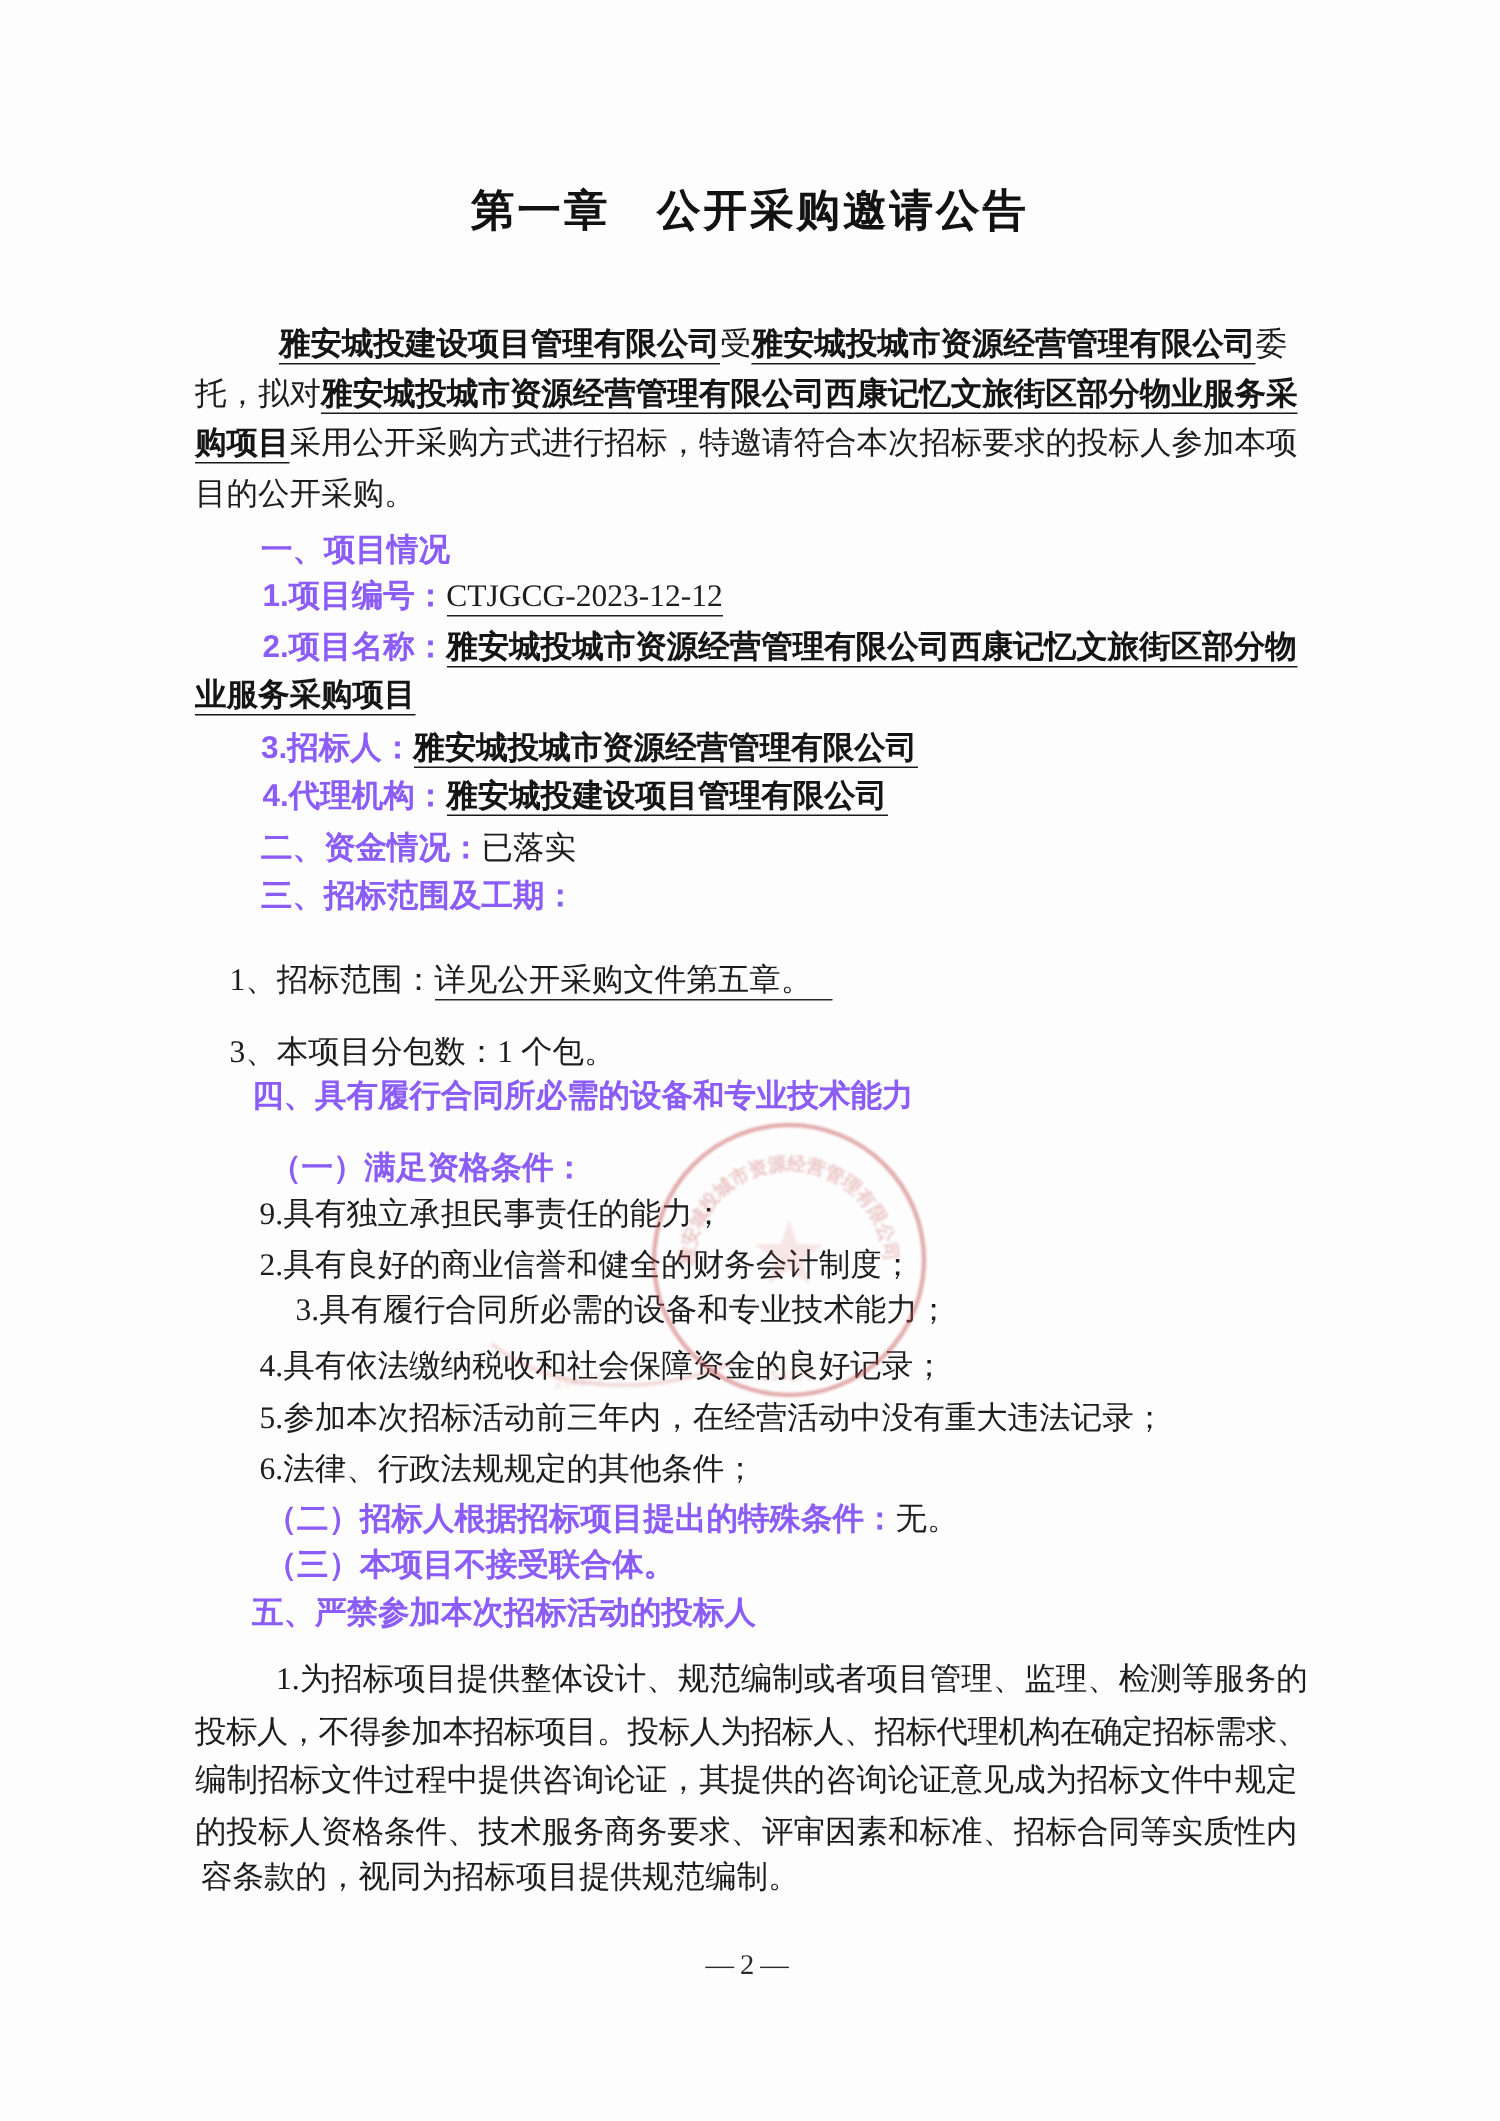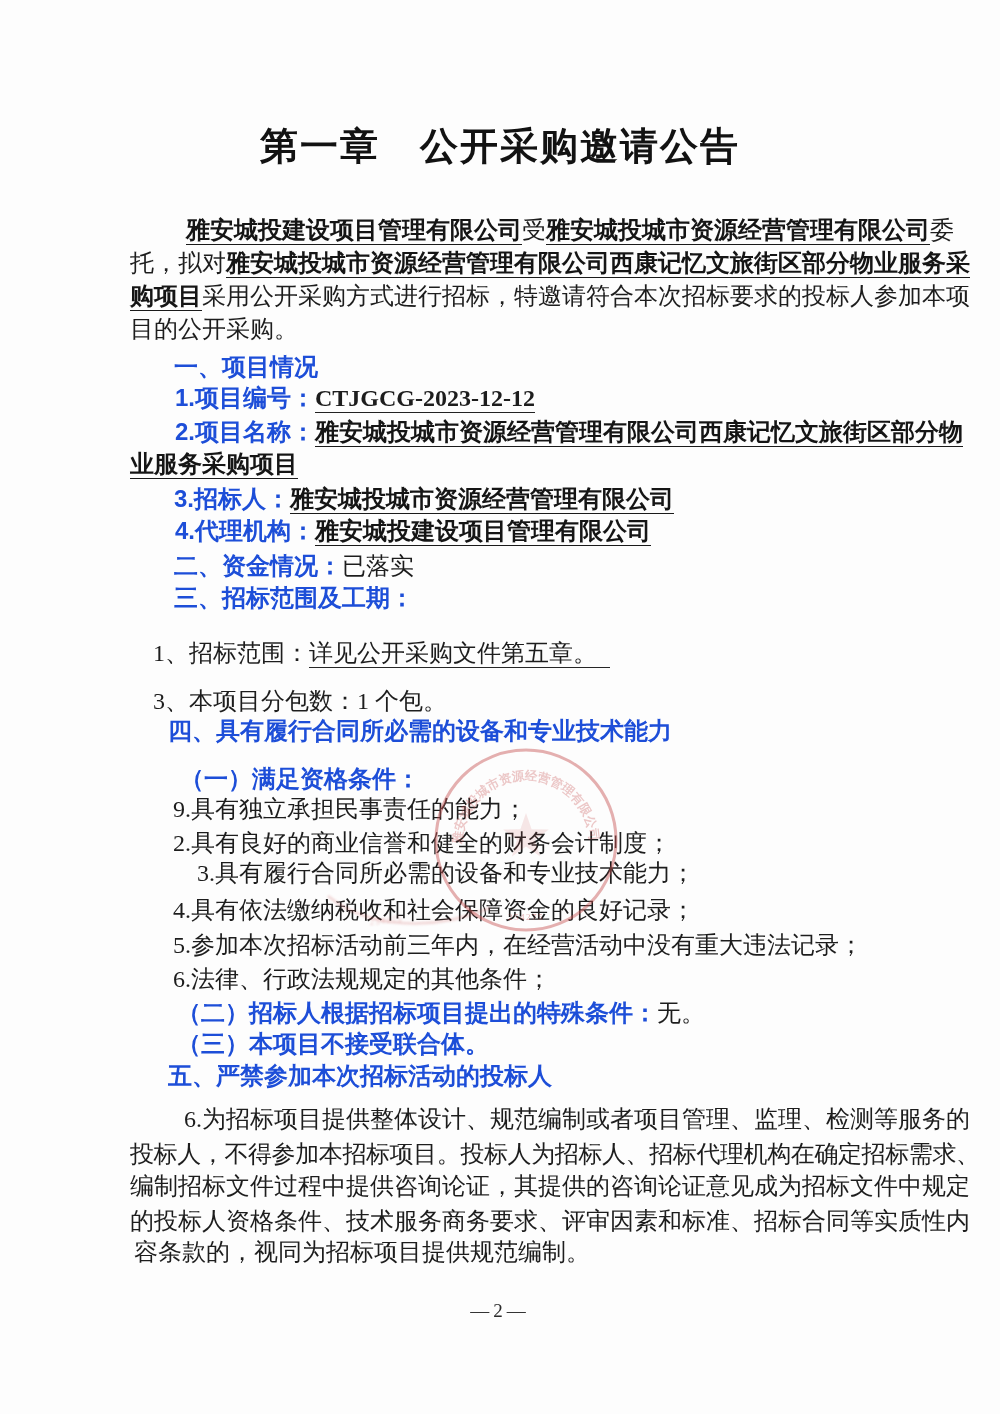--- a/index.html
+++ b/index.html
@@ -7,32 +7,32 @@
     position:relative;
     width:1000px;height:1414px;
     background:var(--paper,#fdfdfd);
     overflow:hidden;
     font-family:"Liberation Serif","DejaVu Serif",serif;
     color:var(--ink,#1d1d1d);
   }
   .title{
     position:absolute;top:121px;left:0;width:100%;
     margin:0;text-align:center;
-    font-size:38px;font-weight:700;letter-spacing:2px;
+    font-size:29px;font-weight:700;letter-spacing:2px;
     font-family:"Liberation Sans","DejaVu Sans",sans-serif;
     color:#121212;
   }
   .content{position:absolute;left:130px;top:0;width:742px;height:1414px;}
   .line{
     position:absolute;white-space:nowrap;
-    font-size:24px;line-height:23px;
+    font-size:21px;line-height:23px;
   }
-  .b{font-family:"Liberation Sans","DejaVu Sans",sans-serif;font-weight:700;color:#1d4ed8;}
+  .b{font-family:"Liberation Sans","DejaVu Sans",sans-serif;font-weight:700;color:#8b5cf6;}
   .u{border-bottom:1.6px solid #262626;padding-bottom:1px;}
-  .su{font-weight:700;border-bottom:1.7px solid #222;padding-bottom:1px;}
+  .su{font-weight:400;border-bottom:1.7px solid #222;padding-bottom:1px;}
   .bu{
     font-family:"Liberation Sans","DejaVu Sans",sans-serif;font-weight:700;color:#151515;
     border-bottom:1.8px solid #1a1a1a;padding-bottom:1px;
   }
   .pr{padding-right:13px;}
   .pagenum{
     position:absolute;top:1300px;left:0;width:100%;
     text-align:center;font-size:19px;letter-spacing:4px;color:#2b2b2b;
   }
   .seal{
@@ -83,21 +83,21 @@
       <div class="line" style="top: 767px; left: 50px;"><span class="b">（一）满足资格条件：</span></div>
       <div class="line" style="top: 798px; left: 43px;"><span>9.具有独立承担民事责任的能力；</span></div>
       <div class="line" style="top: 832px; left: 43px;"><span>2.具有良好的商业信誉和健全的财务会计制度；</span></div>
       <div class="line" style="top: 862px; left: 43px; margin-left: 24px;"><span>3.具有履行合同所必需的设备和专业技术能力；</span></div>
       <div class="line" style="top: 899px; left: 43px;"><span>4.具有依法缴纳税收和社会保障资金的良好记录；</span></div>
       <div class="line" style="top: 934px; left: 43px;"><span>5.参加本次招标活动前三年内，在经营活动中没有重大违法记录；</span></div>
       <div class="line" style="top: 968px; left: 43px;"><span>6.法律、行政法规规定的其他条件；</span></div>
       <div class="line" style="top: 1032px; left: 47px;"><span class="b">（三）本项目不接受联合体。</span></div>
       <div class="line" style="top: 1001px; left: 47px;"><span class="b">（二）招标人根据招标项目提出的特殊条件：</span><span>无。</span></div>
       <div class="line" style="top: 1064px; left: 38px;"><span class="b">五、严禁参加本次招标活动的投标人</span></div>
-      <div class="line" style="top: 1108px; left: 54px;"><span>6.为招标项目提供整体设计、规范编制或者项目管理、监理、检测等服务的</span></div>
+      <div class="line" style="top: 1108px; left: 54px;"><span>1.为招标项目提供整体设计、规范编制或者项目管理、监理、检测等服务的</span></div>
       <div class="line" style="top: 1143px; left: 0px; letter-spacing: -0.4px;"><span>投标人，不得参加本招标项目。投标人为招标人、招标代理机构在确定招标需求、</span></div>
       <div class="line" style="top: 1175px; left: 0px;"><span>编制招标文件过程中提供咨询论证，其提供的咨询论证意见成为招标文件中规定</span></div>
       <div class="line" style="top: 1210px; left: 0px;"><span>的投标人资格条件、技术服务商务要求、评审因素和标准、招标合同等实质性内</span></div>
       <div class="line" style="top: 1242px; left: 4px; font-family: Liberation Mono, monospace;"><span>容条款的，视同为招标项目提供规范编制。</span></div>
     </div>
 
   <svg class="seal" viewBox="0 0 200 200" aria-hidden="true">
     <defs>
       <path id="sealArc" d="M 36,104 a 64,64 0 1 1 128,0" fill="none"></path>
     </defs>

